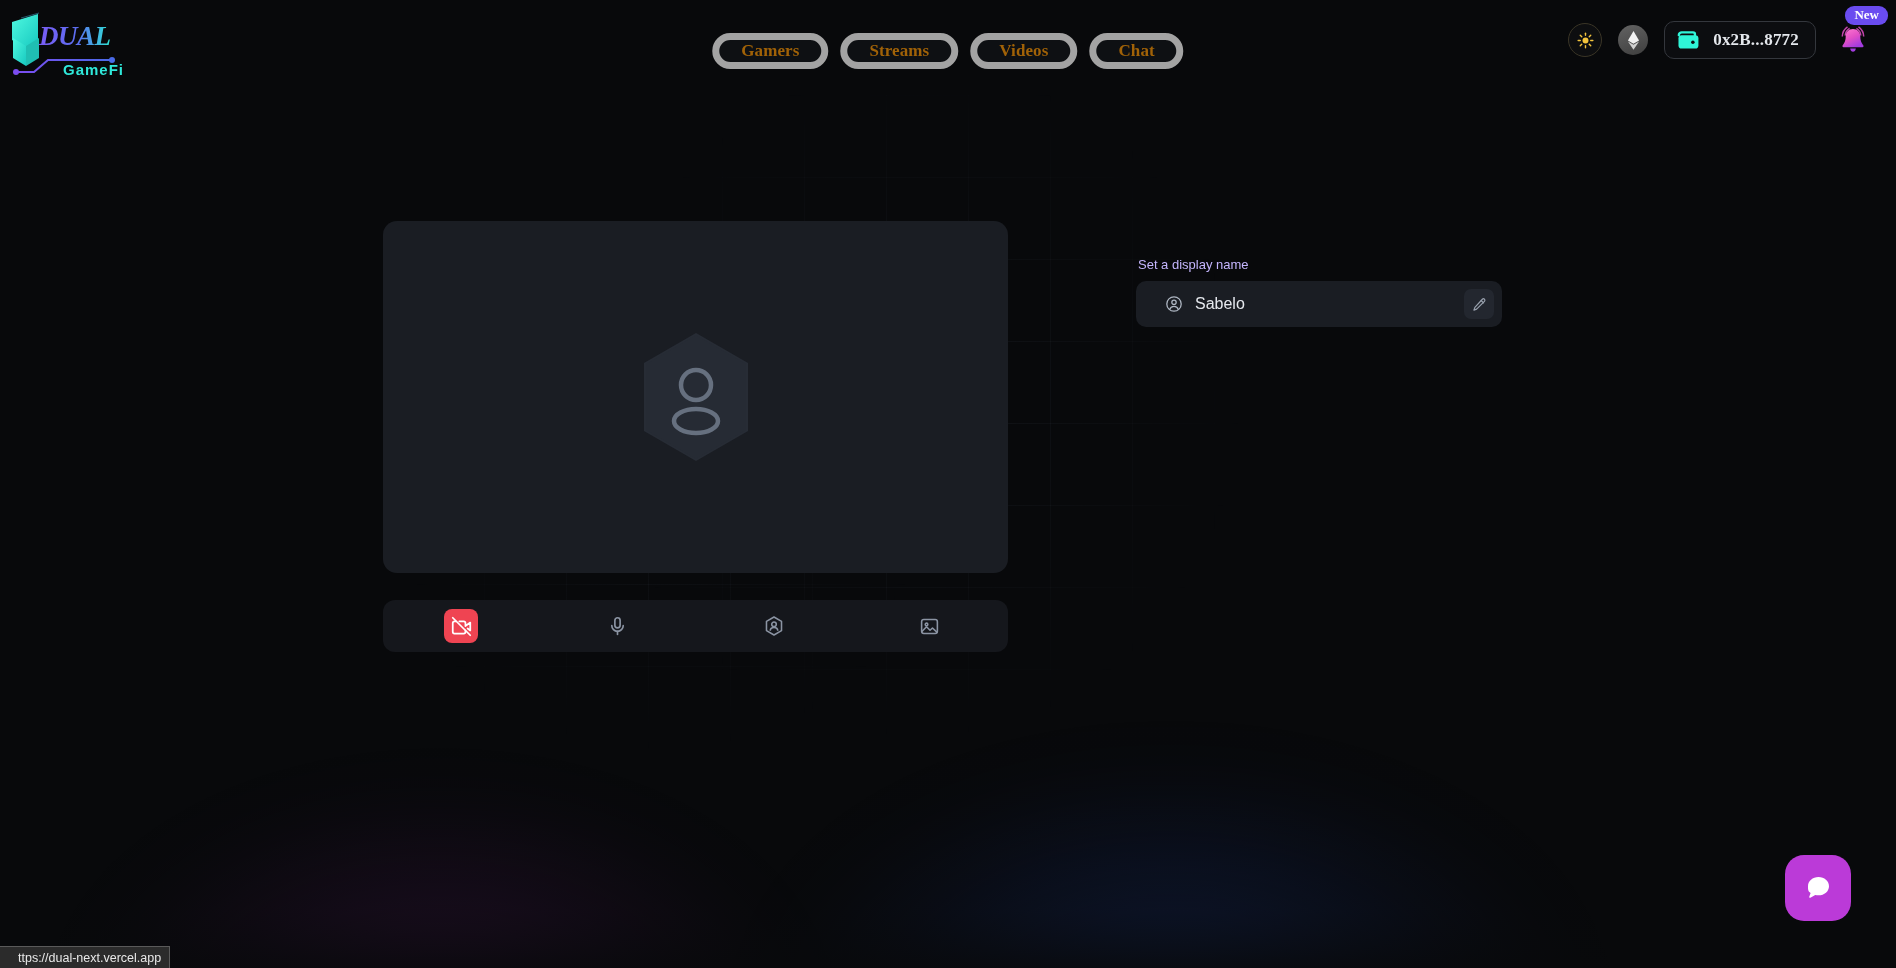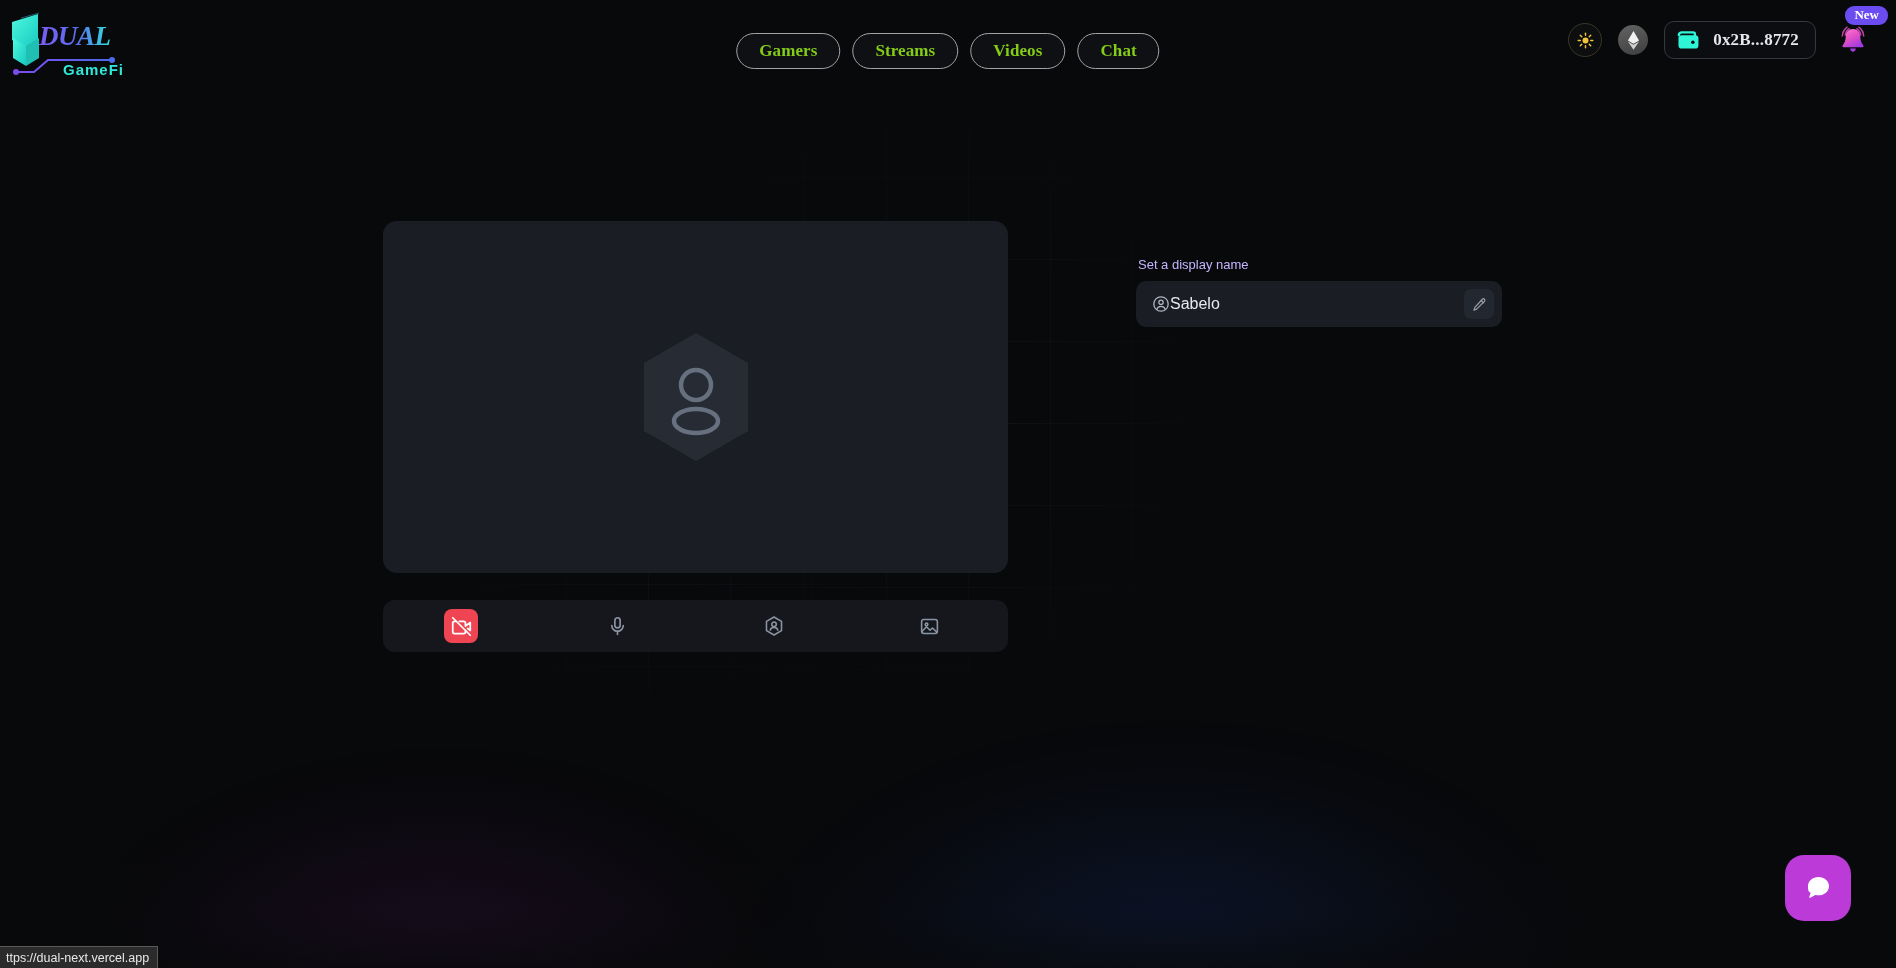--- a/index.html
+++ b/index.html
@@ -89,24 +89,24 @@
     position: absolute;
     left: 50%; top: 33px;
     transform: translateX(-50%);
     display: flex;
     gap: 12px;
   }
   .nav-btn {
     height: 36px;
     padding: 0 22px;
     display: flex; align-items: center; justify-content: center;
-    border: 1px solid #a3a3a3;
+    border: 7px solid #a3a3a3;
     border-radius: 999px;
     background: #0e1013;
-    color: #84cc16;
+    color: #a16207;
     font-family: "Liberation Serif", serif;
     font-weight: 700;
     font-size: 17px;
     letter-spacing: .1px;
     cursor: pointer;
     white-space: nowrap;
   }
 
   .header-right {
     position: absolute;
@@ -235,22 +235,22 @@
     font-size: 13px;
     padding-left: 2px;
   }
   .name-field {
     margin-top: 9px;
     height: 46px;
     background: #1a1d23;
     border-radius: 10px;
     display: flex;
     align-items: center;
-    padding: 0 8px 0 16px;
-    gap: 0;
+    padding: 0 8px 0 29px;
+    gap: 12px;
   }
   .name-value {
     flex: 1;
     color: #e6e9ee;
     font-size: 16px;
     background: transparent;
     border: none;
     outline: none;
     font-family: "Liberation Sans", sans-serif;
   }
@@ -288,21 +288,21 @@
     cursor: pointer;
     z-index: 30;
     border: none;
   }
 
   
   .status-url {
     position: absolute;
     left: 0; bottom: 0;
     height: 22px;
-    padding: 2px 8px 2px 6px;
+    padding: 2px 8px 2px 18px;
     background: #2b2b2b;
     border-top: 1px solid #5a5a5a;
     border-right: 1px solid #5a5a5a;
     color: #e8e8e8;
     font-size: 12.5px;
     display: flex; align-items: center;
     z-index: 40;
     font-family: "Liberation Sans", sans-serif;
   }
 </style>

